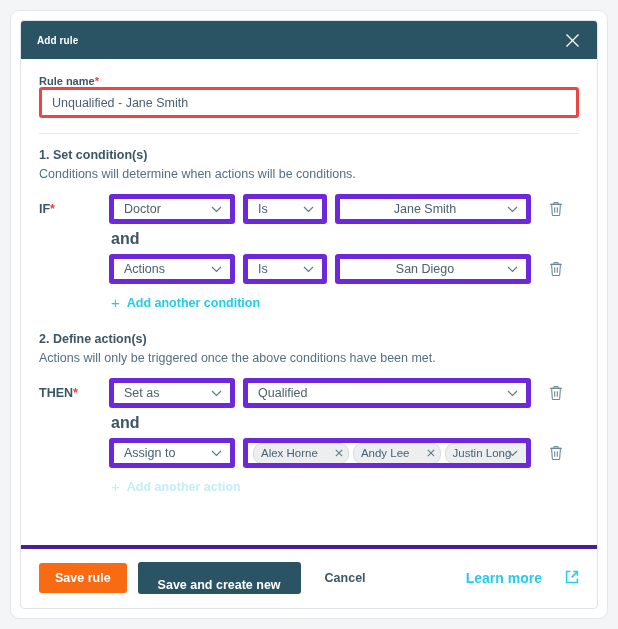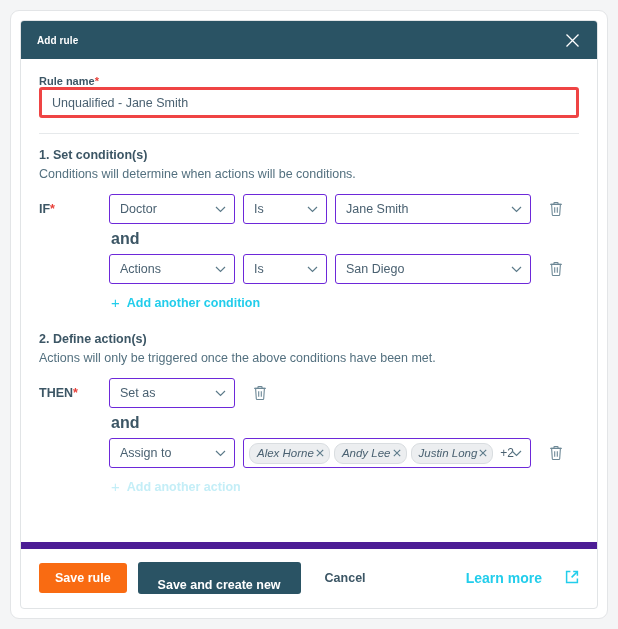--- a/index.html
+++ b/index.html
@@ -109,59 +109,58 @@
   }
   .and-label {
     font-size: 16px;
     font-weight: bold;
     color: #3c5665;
     margin: 2px 0 6px 2px;
   }
   .select {
     position: relative;
     height: 30px;
-    border: 1px solid #6d28d9;
+    border: 5px solid #6d28d9;
     border-radius: 3px;
     background: #ffffff;
     display: flex; align-items: center;
     padding: 0 26px 0 10px;
     font-size: 12.5px;
     color: #4a6171;
     cursor: pointer;
     white-space: nowrap;
     overflow: hidden;
   }
   .select .chev {
     position: absolute;
     right: 8px; top: 50%;
     transform: translateY(-50%);
     display: block;
   }
   .sel-field { width: 126px; flex: 0 0 126px; }
   .sel-op    { width: 84px;  flex: 0 0 84px; }
-  .sel-value { width: 196px; flex: 0 0 196px; }
+  .sel-value { width: 196px; flex: 0 0 196px; justify-content: center; }
   .sel-action { width: 126px; flex: 0 0 126px; }
   .sel-action-value { width: 288px; flex: 0 0 288px; }
   .sel-chips {
     width: 288px; flex: 0 0 288px;
     padding: 0 26px 0 5px;
     gap: 4px;
   }
   .chip {
     display: inline-flex; align-items: center;
-    gap: 2px;
+    gap: 17px;
     height: 21px;
     background: #eceef0;
     border: 1px solid #d9dde0;
     border-radius: 9px;
     padding: 0 5px 0 7px;
     font-size: 11.5px;
     color: #4a6171;
     white-space: nowrap;
-    font-style: italic;
   }
   .chip-x { display: block; cursor: pointer; }
   .chip-more {
     font-size: 12px;
     color: #4a6171;
     margin-left: 3px;
   }
   .trash {
     width: 20px; height: 24px;
     flex: 0 0 20px;
@@ -179,21 +178,21 @@
     cursor: pointer;
     margin-top: 5px;
     margin-left: 2px;
   }
   .add-link.disabled { color: #c4eef7; cursor: default; }
   .add-plus { font-size: 15px; font-weight: normal; line-height: 1; }
   .spacer-22 { height: 20px; }
   
   .dialog-footer {
     flex: 0 0 auto;
-    border-top: 7px solid #4c1d95;
+    border-top: 4px solid #4c1d95;
     padding: 13px 18px 14px 18px;
     display: flex; align-items: center;
   }
   .btn {
     height: 30px;
     border: none;
     border-radius: 3px;
     font-family: "Liberation Sans", sans-serif;
     font-size: 12.5px;
     font-weight: bold;
@@ -340,20 +339,28 @@
 
     <div class="rule-block">
       <div class="rule-keyword">
         <span>THEN</span><span class="req">*</span>
       </div>
       <div class="rule-rows">
 
         <div class="rule-row">
           <div class="select sel-action">
             <span>Set as</span>
+            <span class="chev">
+              <svg width="11" height="7" viewBox="0 0 11 7">
+                      <path d="M1 1 L5.5 5.5 L10 1" stroke="#5d7b8a" stroke-width="1.2" fill="none"></path>
+                    </svg>
+            </span>
+          </div>
+          <div class="select sel-action-value">
+            <span>Qualified</span>
             <span class="chev">
               <svg width="11" height="7" viewBox="0 0 11 7">
                       <path d="M1 1 L5.5 5.5 L10 1" stroke="#5d7b8a" stroke-width="1.2" fill="none"></path>
                     </svg>
             </span>
           </div>
           <span class="trash">
             <svg width="14" height="16" viewBox="0 0 14 16" aria-hidden="true">
               <path d="M1.2 3.4 H12.8" stroke="#6d8896" stroke-width="1.2" fill="none"></path>
               <path d="M5 3.4 V2.1 a.6.6 0 0 1 .6-.6h2.8a.6.6 0 0 1 .6.6V3.4" stroke="#6d8896" stroke-width="1.1" fill="none"></path>

